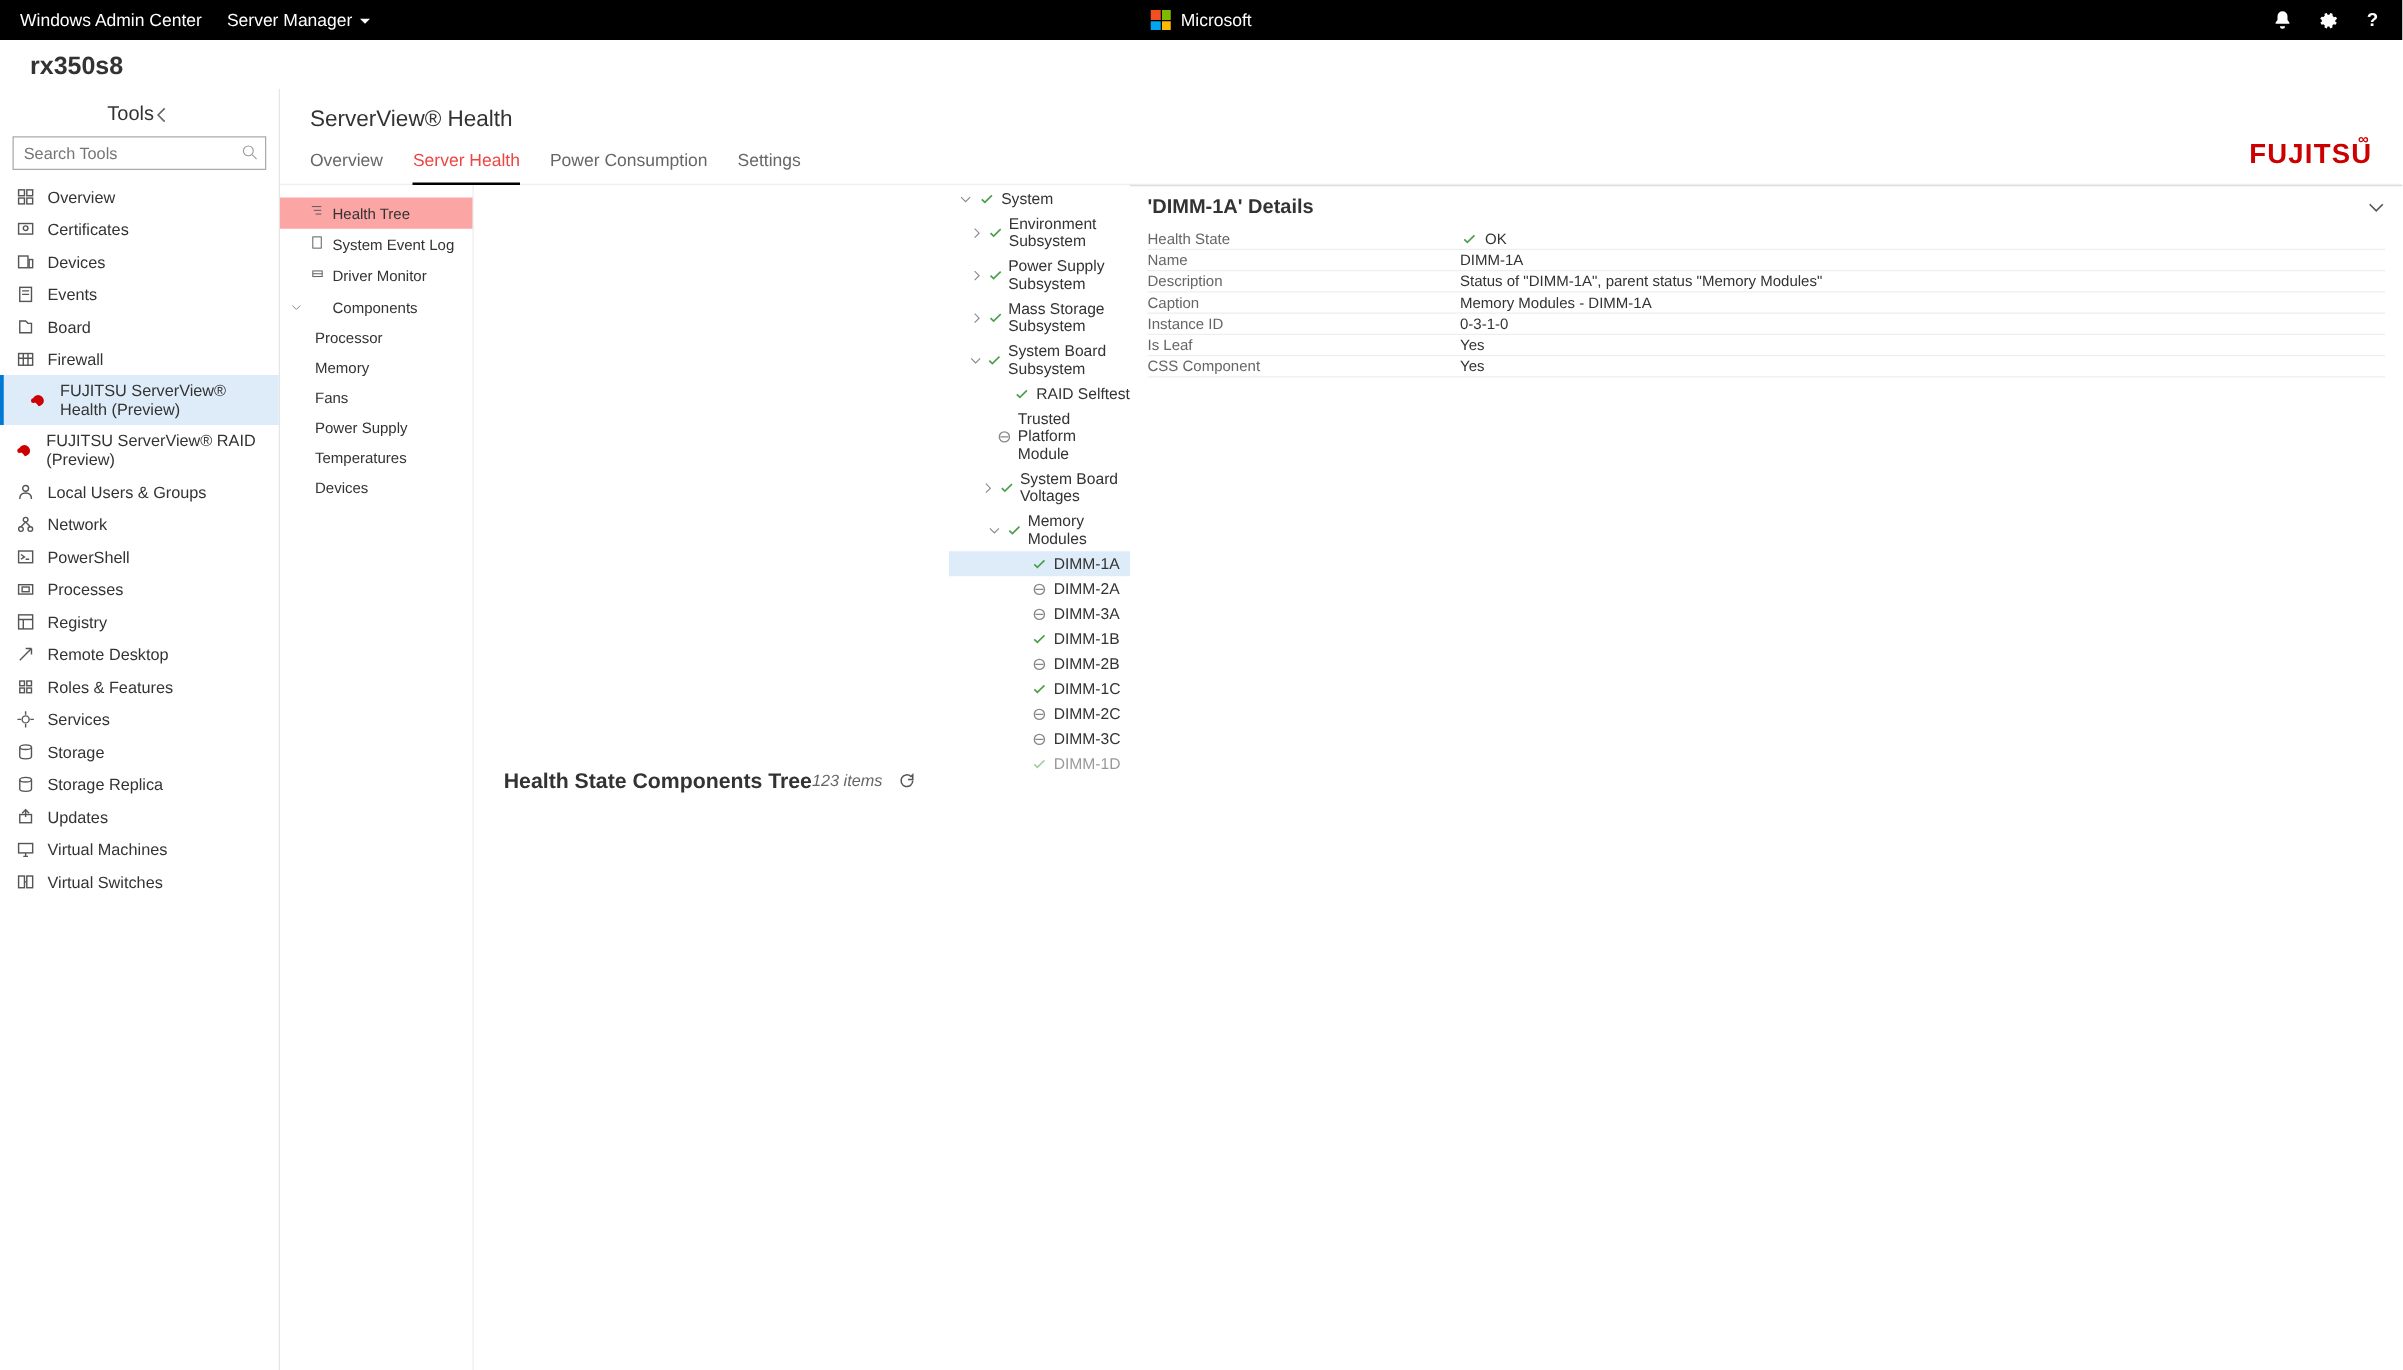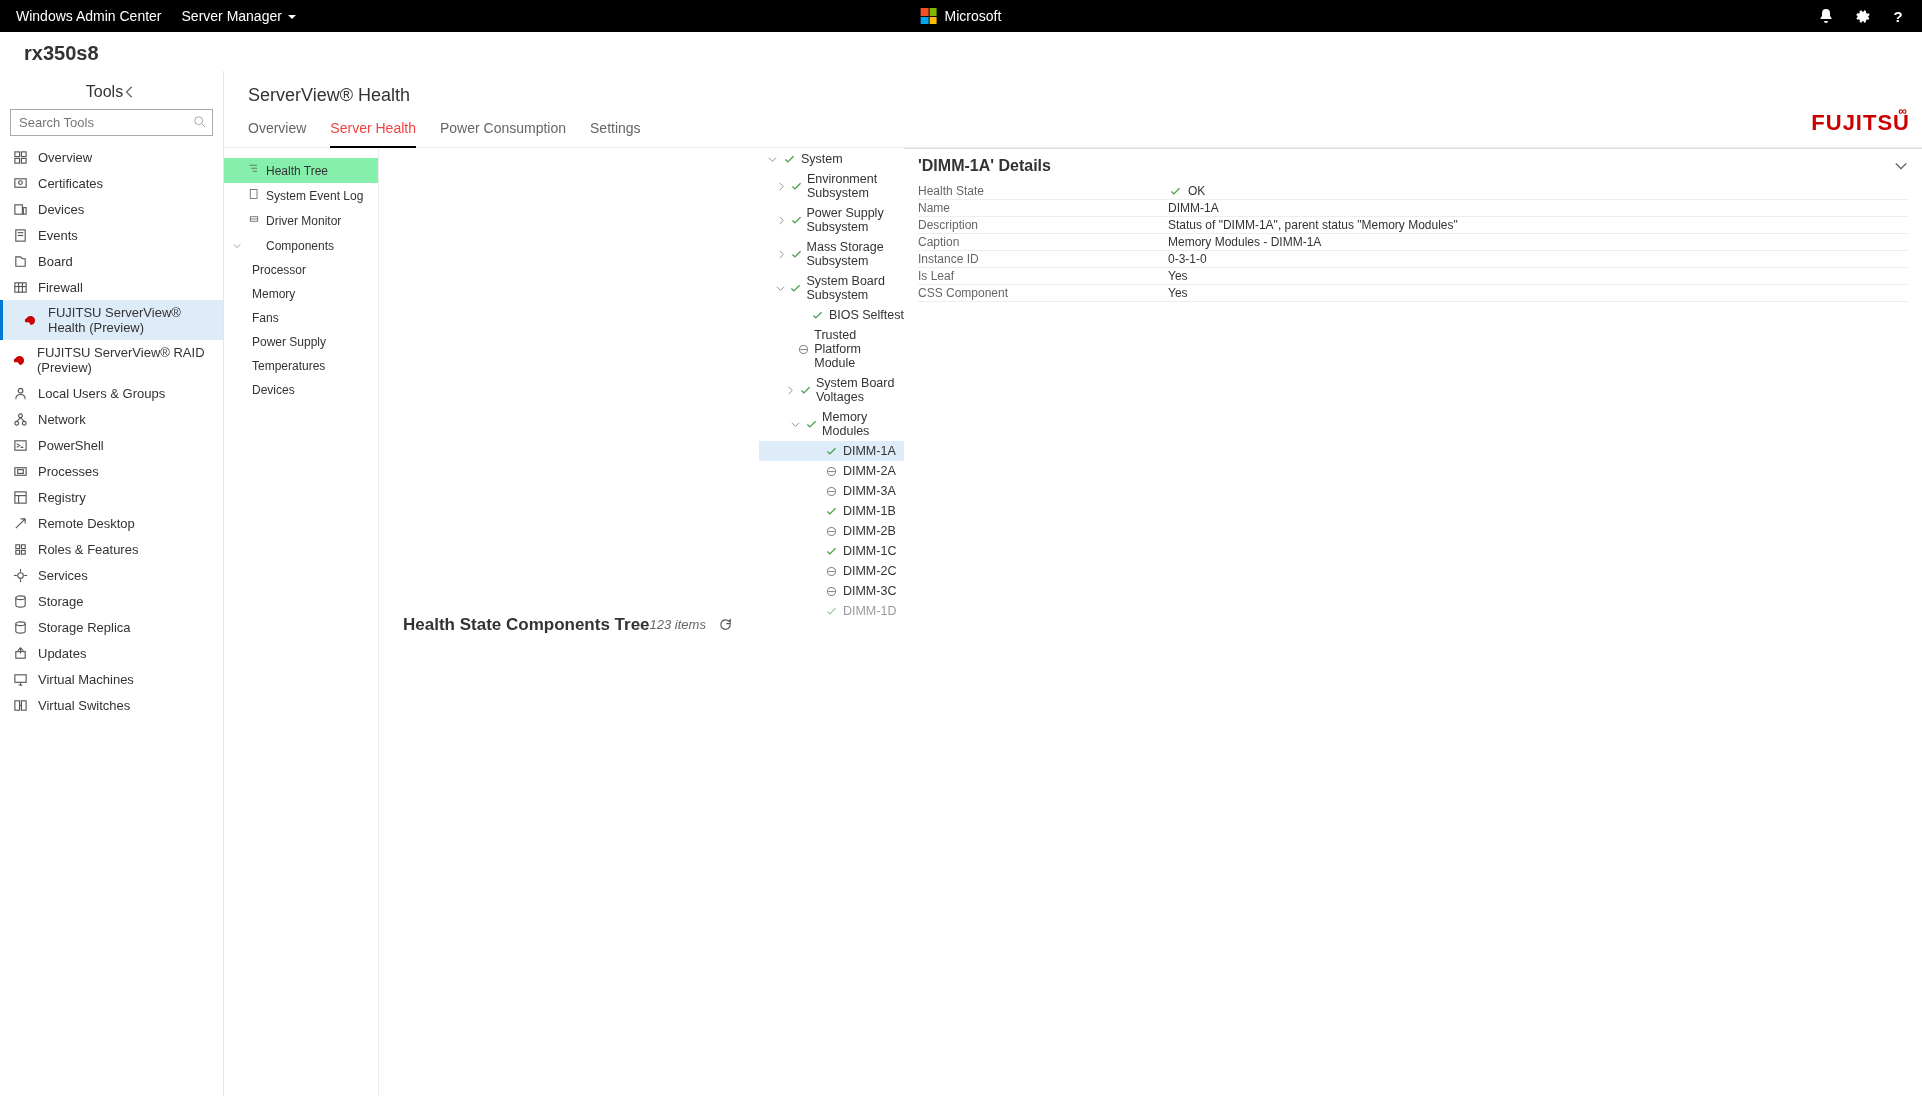--- a/index.html
+++ b/index.html
@@ -27,26 +27,26 @@
 .tool-item { display:flex; align-items:center; gap:10px; padding: 5px 12px; cursor:pointer; font-size:13px;}
 .tool-item.selected { background:#deecf9; border-left: 3px solid #0078d4; padding-left:20px;}
 .tool-icon { width:16px; height:16px; display:inline-flex; align-items:center; justify-content:center;}
 .tool-icon svg{width:15px;height:15px;}
 .fujitsu-red svg{fill:#c00;}
 .content-area { flex:1; display:flex; flex-direction:column; padding: 8px 0 0 0; position:relative;}
 .page-title { font-size: 18px; font-weight: 400; padding: 6px 24px 8px;}
 .tabs { display:flex; gap: 24px; padding: 0 24px; border-bottom:1px solid #eee; position:relative;}
 .tab { padding: 6px 0 10px; cursor:pointer; color:#666; font-size:14px;}
 .tab.active { color:#ef4444; font-weight:400; border-bottom:2px solid #000; margin-bottom:-1px;}
-.fujitsu-brand { position: absolute; right: 12px; top: -4px; color: #c00; font-size: 22px; font-weight: 600; letter-spacing: 1px; font-family: Arial, sans-serif;}
+.fujitsu-brand { position: absolute; right: 24px; top: -4px; color: #c00; font-size: 22px; font-weight: 600; letter-spacing: 1px; font-family: Arial, sans-serif;}
 .fujitsu-brand::before{content:"∞"; color:#c00; font-size:12px; position:absolute; top:-6px; right:2px;}
 .body-columns { display:flex; flex:1; min-height:0;}
 .sub-nav { width: 155px; border-right:1px solid #eee; padding-top:10px;}
 .sub-nav-item { display:flex; align-items:center; gap:6px; padding:5px 8px; cursor:pointer; font-size:12px;}
-.sub-nav-item.selected { background:#86efac;}
+.sub-nav-item.selected { background:#fca5a5;}
 .sub-nav-item .sn-chev{ width:10px; display:inline-block; text-align:center; color:#999;}
 .sub-nav-child { padding-left:28px;}
 .tree-area { flex:1; display:flex; flex-direction:row; min-width:0;}
 .tree-header { display:flex; align-items:center; justify-content:space-between; padding: 10px 24px 6px;}
 .tree-title { font-size: 17px; font-weight:600;}
 .tree-meta { display:flex; align-items:center; gap:12px; font-style:italic; color:#666; font-size:13px;}
 .refresh-icon{width:15px;height:15px;cursor:pointer;}
 .tree-scroll { flex:1; overflow-y:auto; border-top:1px solid #fff; padding-bottom:8px; margin-left:2px;}
 .tree-row { display:flex; align-items:center; gap:4px; padding:3px 0 3px 4px; font-size:12.5px; cursor:pointer;}
 .tree-row.selected { background:#deecf9;}
@@ -469,21 +469,21 @@
               <span>System Board Subsystem</span>
             </div>
             <div class="tree-row">
               <span class="spacer" style="width:28px"></span>
               <span class="toggle"></span>
               <span class="status ok">
                 <svg viewBox="0 0 16 16" width="13" height="13">
                   <path d="M3 8l3 3 7-7" stroke="#4a9e4a" fill="none" stroke-width="1.6"></path>
                 </svg>
               </span>
-              <span>BIOS Selftest</span>
+              <span>RAID Selftest</span>
             </div>
             <div class="tree-row">
               <span class="spacer" style="width:28px"></span>
               <span class="toggle"></span>
               <span class="status na">
                 <svg viewBox="0 0 16 16" width="13" height="13">
                   <circle cx="8" cy="8" r="5" stroke="#888" fill="none" stroke-width="1.3"></circle>
                   <line x1="4" y1="8" x2="12" y2="8" stroke="#888" stroke-width="1.3"></line>
                 </svg>
               </span>

